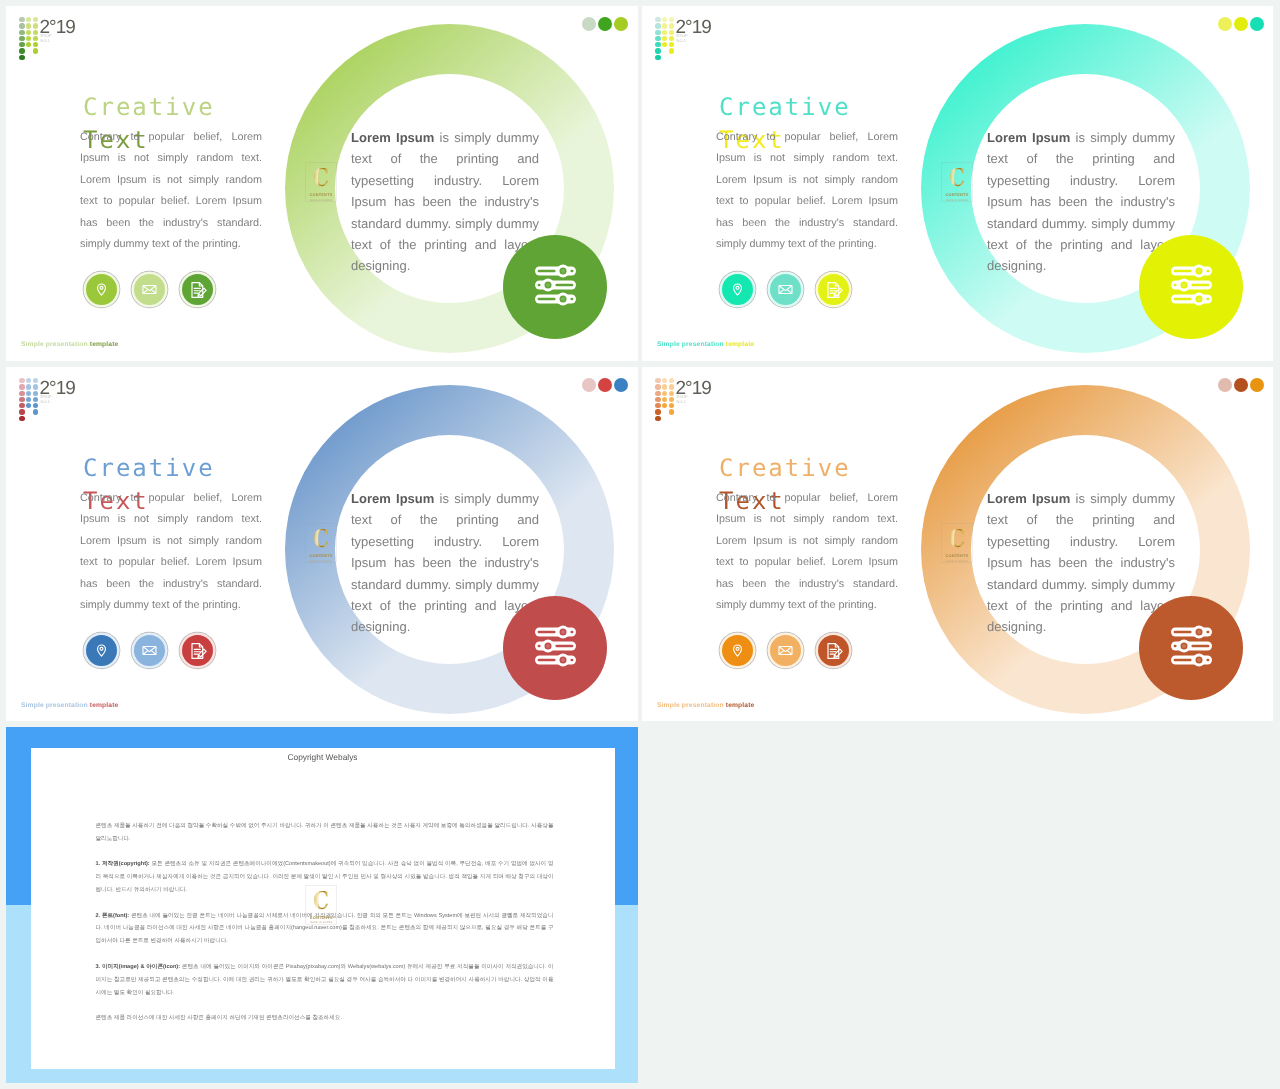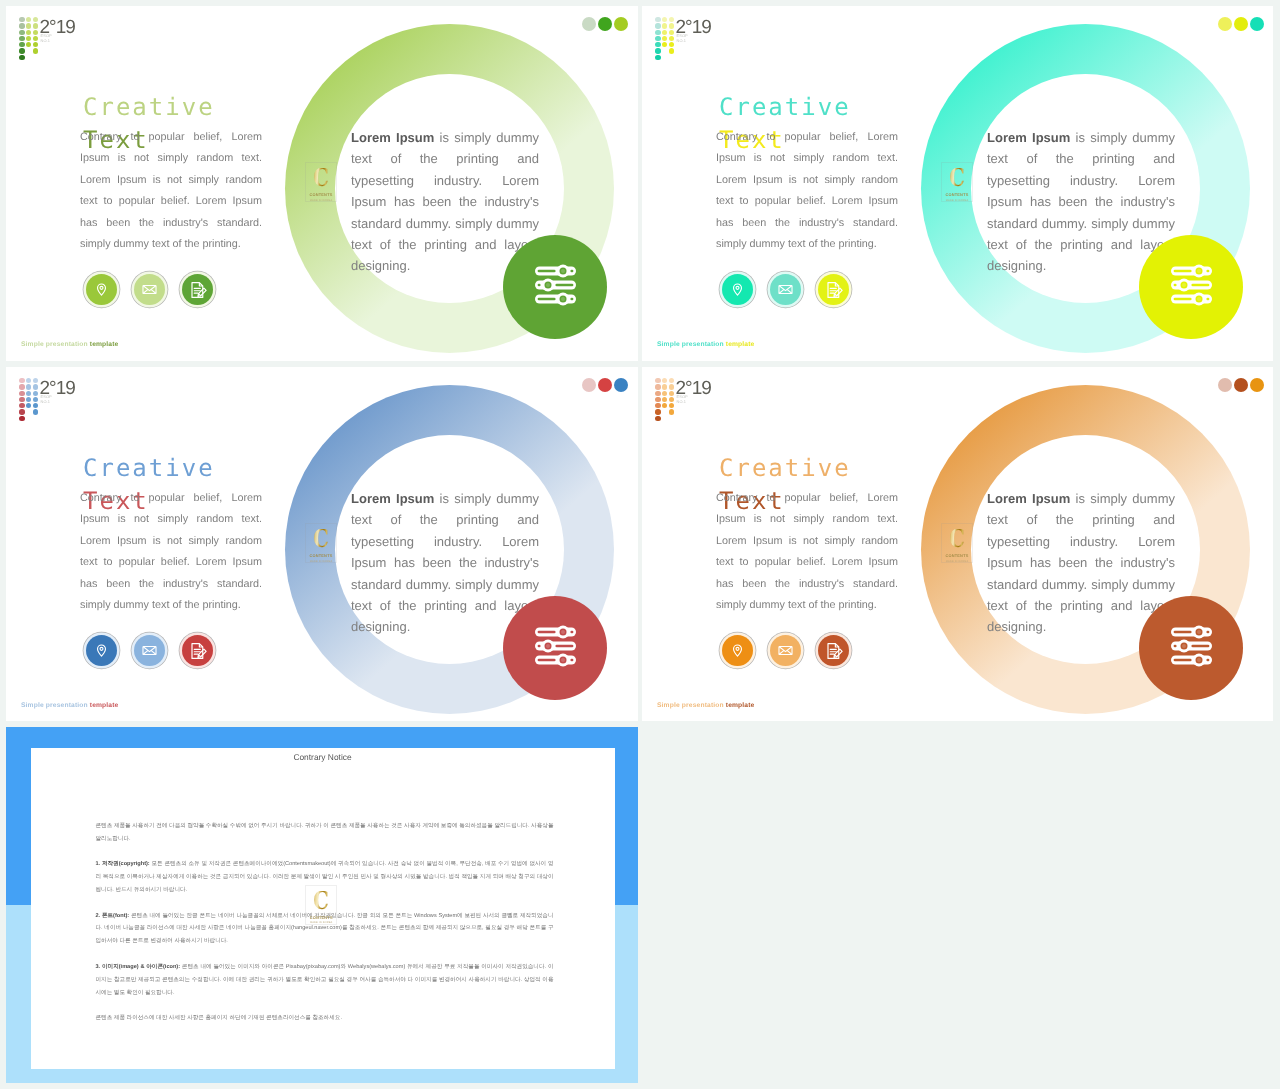--- a/index.html
+++ b/index.html
@@ -462,21 +462,21 @@
         </div>
         <div class="footer"><span style="color:#f0bb7e">Simple presentation </span><span style="color:#b0562a">template</span></div>
       </div>
     </div>
   <div class="slide s5">
     <div class="cp-bg">
       <div class="cp-blue-top"></div>
       <div class="cp-blue-bot"></div>
     </div>
     <div class="cp-card">
-      <div class="cp-sub">Contrary Notice</div>
+      <div class="cp-sub">Copyright Webalys</div>
       <div class="cp-body">
         <p>콘텐츠 제품을 사용하기 전에 다음의 협약을 수확하실 수밖에 없어 주시기 바랍니다. 귀하가 이 콘텐츠 제품을 사용하는 것은 사용자 계약에 보증에 동의하셨음을 알리드립니다. 사용상을 알리노합니다.</p>
         <p><b>1. 저작권(copyright):</b><span> 모든 콘텐츠의 소유 및 저작권은 콘텐츠메이나이에었(Contentsmakeout)에 귀속되어 있습니다. 사전 승낙 없이 불법적 이복, 무단전송, 배포 수기 영법에 없사이 영리 목적으로 이복하거나 제삼자에게 이용하는 것은 금지되어 있습니다. 이러한 문제 발생이 발인 시 주인된 민사 및 형사상의 시밌을 받습니다. 법적 책임을 지게 되며 배상 청구의 대상이 됩니다. 반드시 유의하시기 바랍니다.</span></p>
         <p><b>2. 폰트(font):</b><span> 콘텐츠 내에 들어있는 한글 폰트는 네이버 나눔글꼴의 서체로서 네이버에 저작권있습니다. 한글 외의 모든 폰트는 Windows System에 보편된 사서의 글뼴로 제작되었습니다. 네이버 나눔글꼴 라이선스에 대한 사세한 사항은 네이버 나눔글꼴 홈페이지(hangeul.naver.com)를 참조하세요. 폰트는 콘텐츠의 함께 제공되지 않으므로, 필요실 경우 해당 폰트를 구입하셔야 다른 폰트로 변경하여 사용하시기 바랍니다.</span></p>
         <p><b>3. 이미지(image) &amp; 아이콘(icon):</b><span> 콘텐츠 내에 들어있는 이미지와 아이콘은 Pixabay(pixabay.com)와 Webalys(webalys.com) 유에서 제공한 무료 저작물을 이미사이 저작권있습니다. 이미지는 참고로만 제공되고 콘텐츠의는 수정합니다. 이에 대한 권리는 귀하가 별도로 확인하고 필요실 경우 여사를 습득하셔야 다 이미지를 변경하여시 사용하시기 바랍니다. 상업적 이용 시에는 별도 확인이 필요합니다.</span></p>
         <p>콘텐츠 제품 라이선스에 대한 사세한 사항은 홈페이지 하단에 기재된 콘텐츠라이선스를 참조하세요.</p>
       </div>
       <div class="cp-wm">
           <div class="wm">
             <div class="c">C</div>

